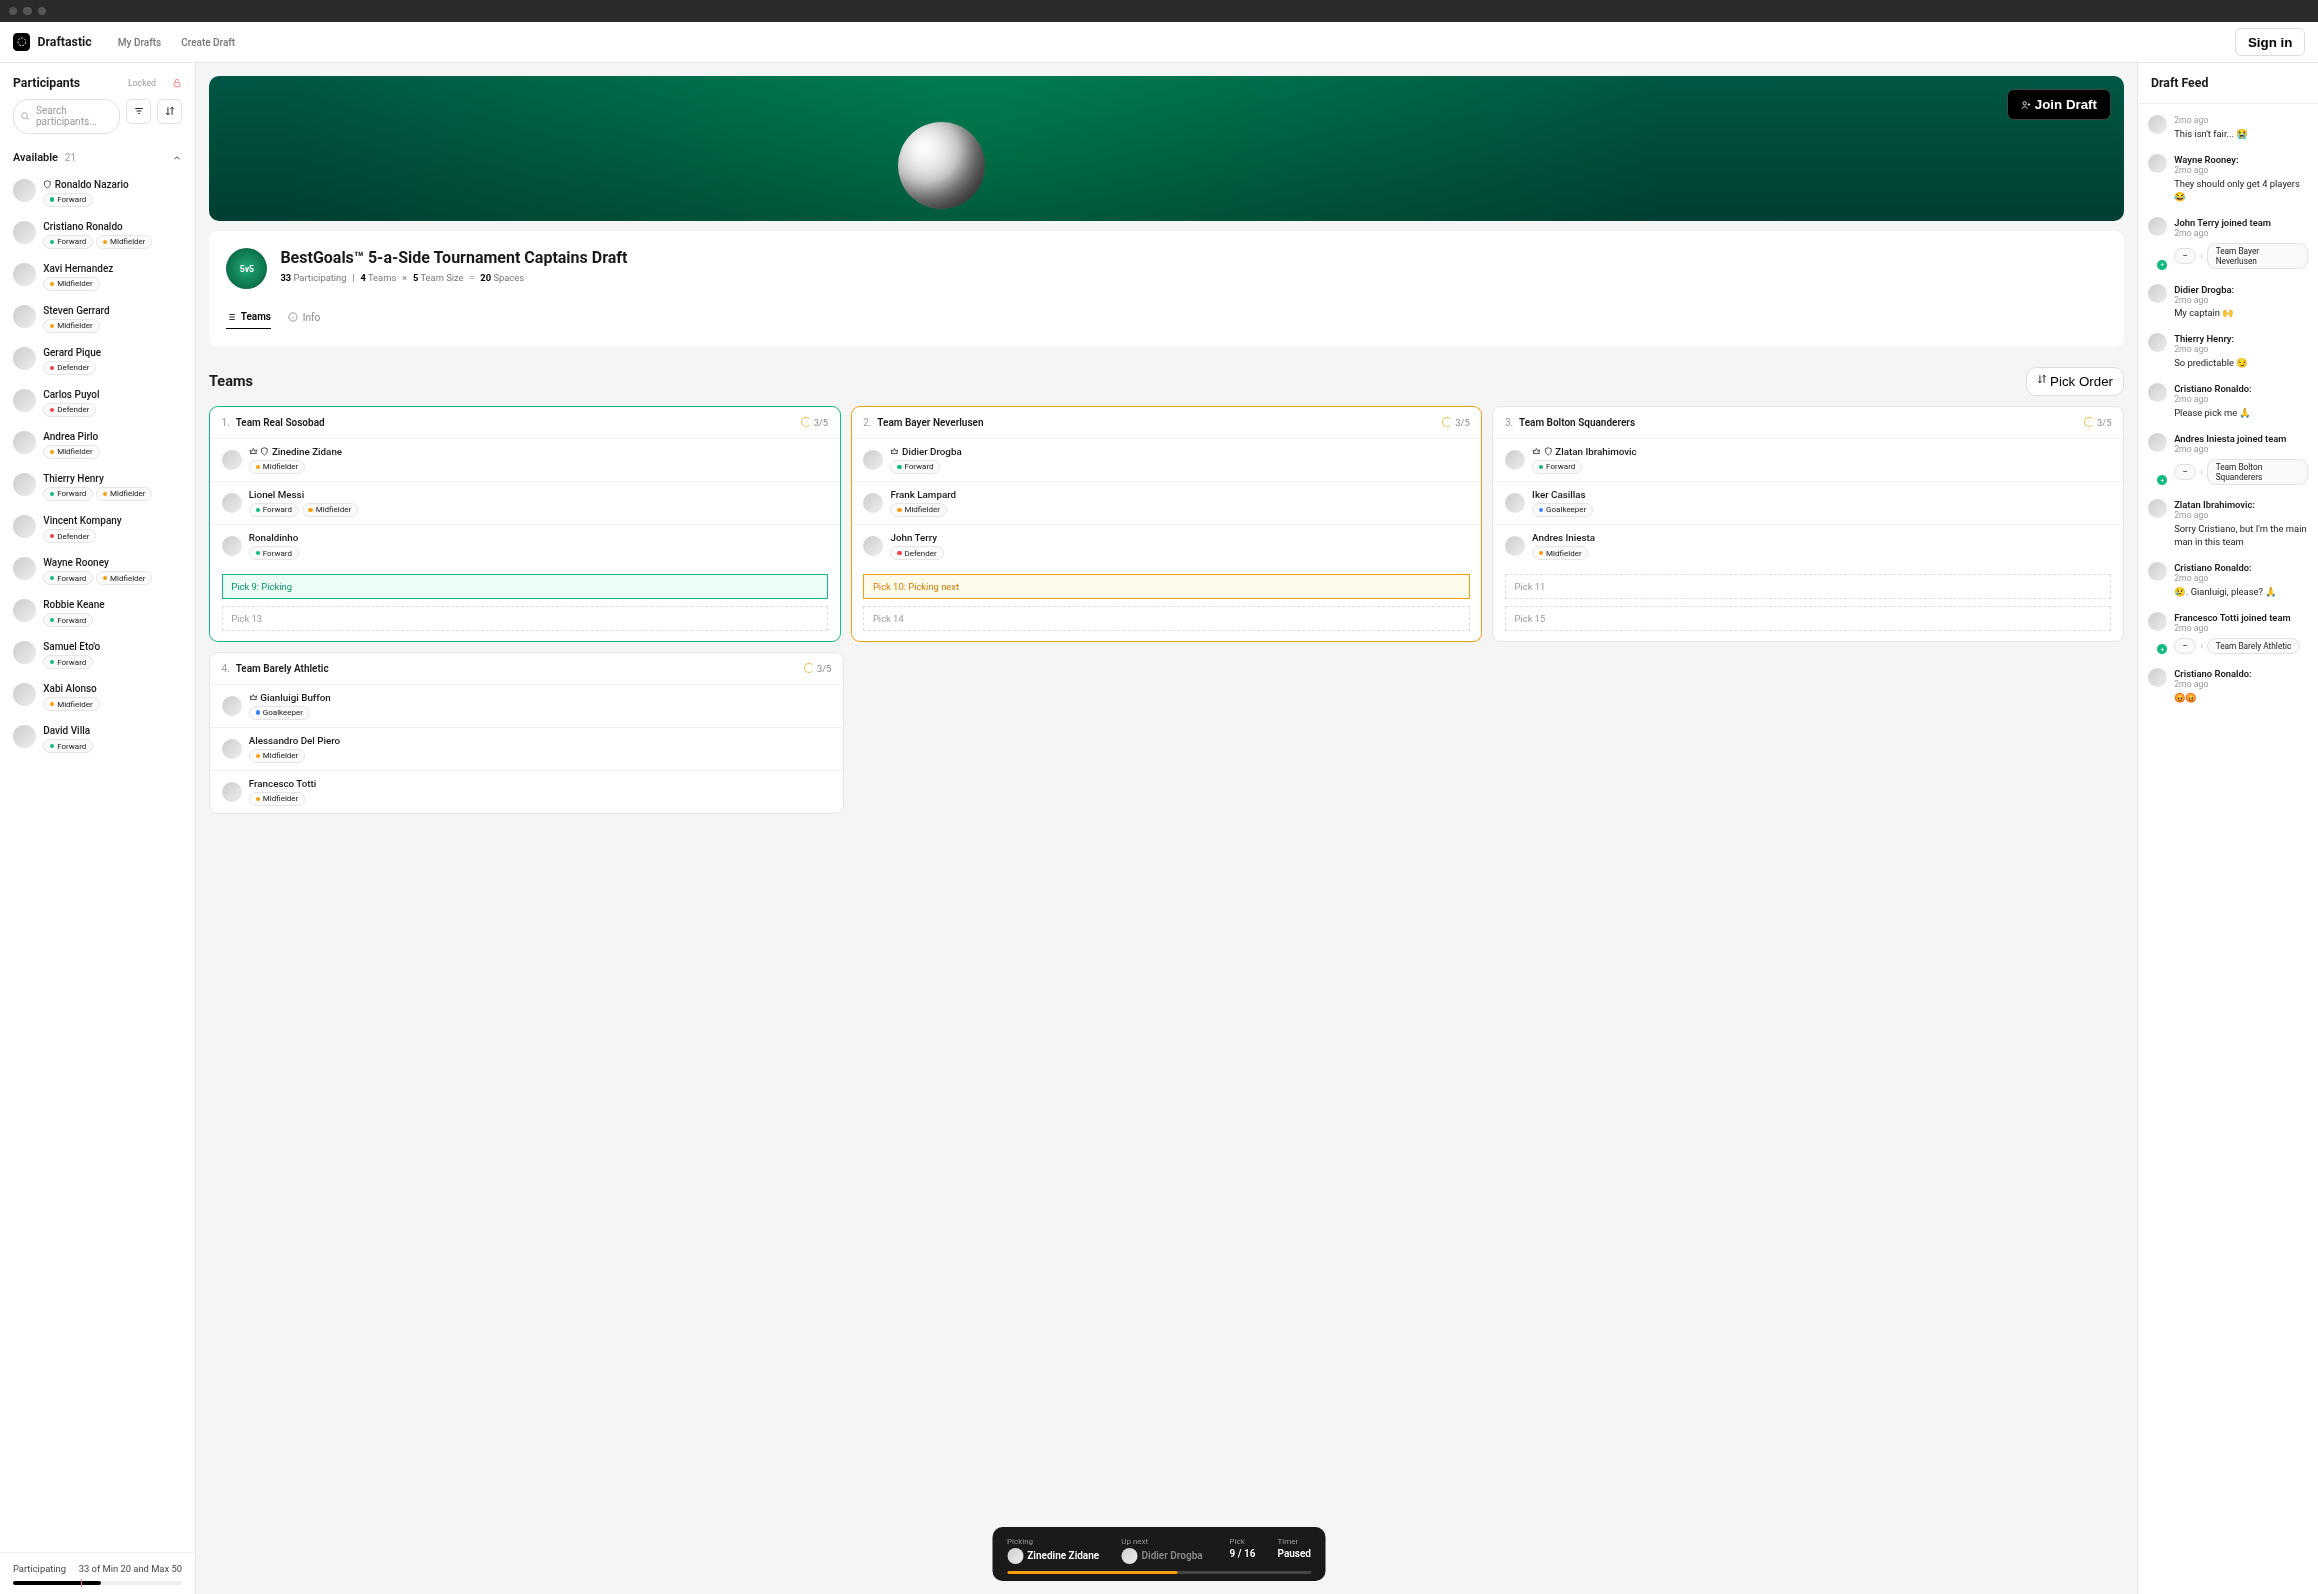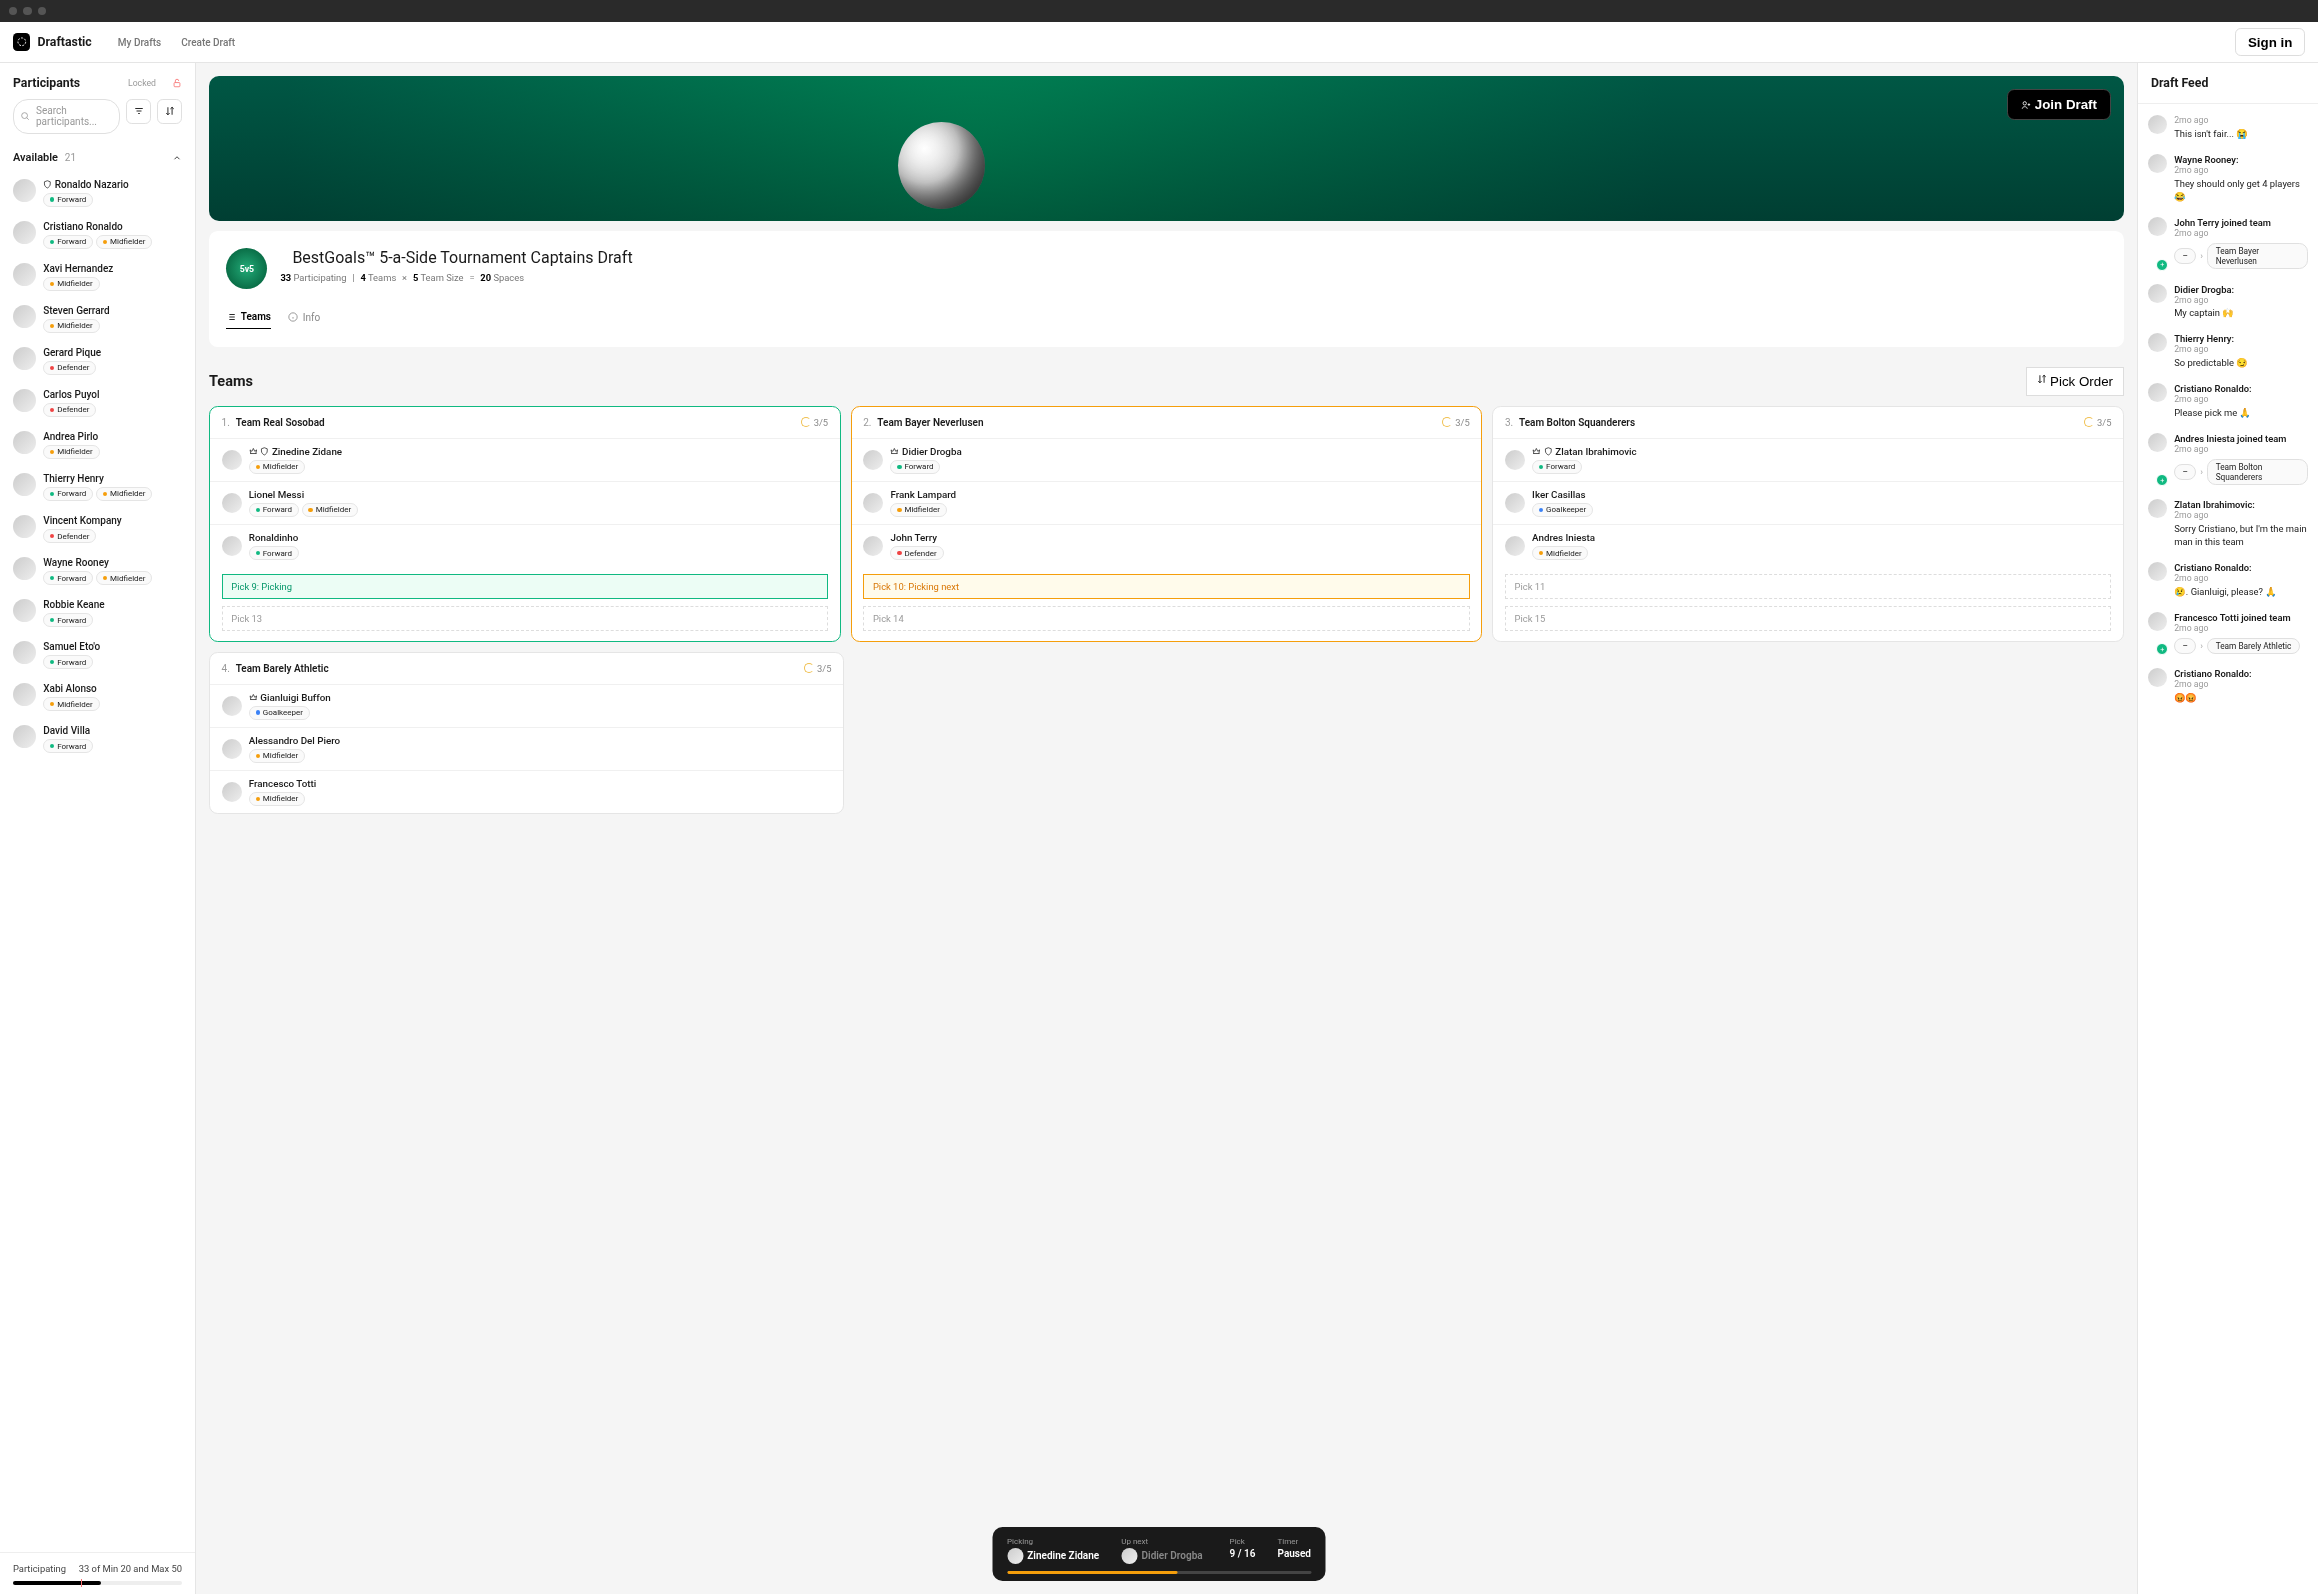--- a/index.html
+++ b/index.html
@@ -61,30 +61,30 @@
 .status-pills { background:#fff; border-radius:8.7px; padding:10px 13px; margin-top:10px; display:flex; gap:17.4px; font-size:10px;}
 .status-pill { display:flex; align-items:center; gap:5.8px; color:#888;}
 .status-pill.active { color:#000;}
 .checkbox { width:11.6px; height:11.6px; border-radius:2.9px; border:1.1px solid #ccc;}
 .checkbox.checked { background:#000; border-color:#000;}
 .checkbox.empty { background:#f0f0f0; border-color:#ddd;}
 
 .draft-card { background:#fff; border-radius:8.7px; padding:17.4px; margin-top:10px;}
 .draft-header { display:flex; gap:13px; align-items:flex-start;}
 .draft-logo { width:41px; height:41px; border-radius:50%; background: radial-gradient(circle,#2a7 0%, #053 100%); display:flex; align-items:center; justify-content:center; color:#fff; font-weight:700; font-size:8.7px;}
-.draft-title { font-size:16px; font-weight:400;margin-left:12px;}
+.draft-title { font-size:16px; font-weight:700;}
 .draft-meta { margin-top:4.3px; color:#777; font-size:9.4px; display:flex; gap:5.8px; flex-wrap:wrap;}
 .draft-meta b { color:#000;}
 .tabs { display:flex; gap:17.4px; margin-top:16px; border-bottom:0.7px solid transparent;}
 .tab { padding:5.8px 0; font-size:10px; color:#888; cursor:pointer; display:flex; gap:4.3px; align-items:center;}
 .tab.active { color:#000; border-bottom:1.4px solid #000; font-weight:600;}
 
 .teams-header { display:flex; justify-content:space-between; align-items:center; margin-top:20px;}
 .teams-title { font-size:14.5px; font-weight:700;}
-.pick-order-btn { border:0.7px solid #ddd; background:#fff; padding:5.8px 10px; border-radius:0; font-weight:500; cursor:pointer; display:flex; gap:3px; }
+.pick-order-btn { border:0.7px solid #ddd; background:#fff; padding:5.8px 10px; border-radius:10px; font-weight:500; cursor:pointer; display:flex; gap:3px; }
 
 .teams-grid { display:grid; grid-template-columns:repeat(3,1fr); gap:10px; margin-top:10px;}
 .team-card { background:#fff; border:0.7px solid #e5e5e5; border-radius:8.7px; overflow:hidden;}
 .team-card.picking { border:1.4px solid #10b981;}
 .team-card.next { border:1.4px solid #f59e0b;}
 .team-head { padding:10px 11.6px; display:flex; align-items:center; gap:5.8px;}
 .team-num { color:#999;}
 .team-name { font-weight:600; flex:1;}
 .team-count { color:#888; font-size:9.4px; display:flex; align-items:center; gap:2.9px;}
 .spinner { width:10px; height:10px; border:1.4px solid #f0c050; border-right-color:transparent; border-radius:50%;}

